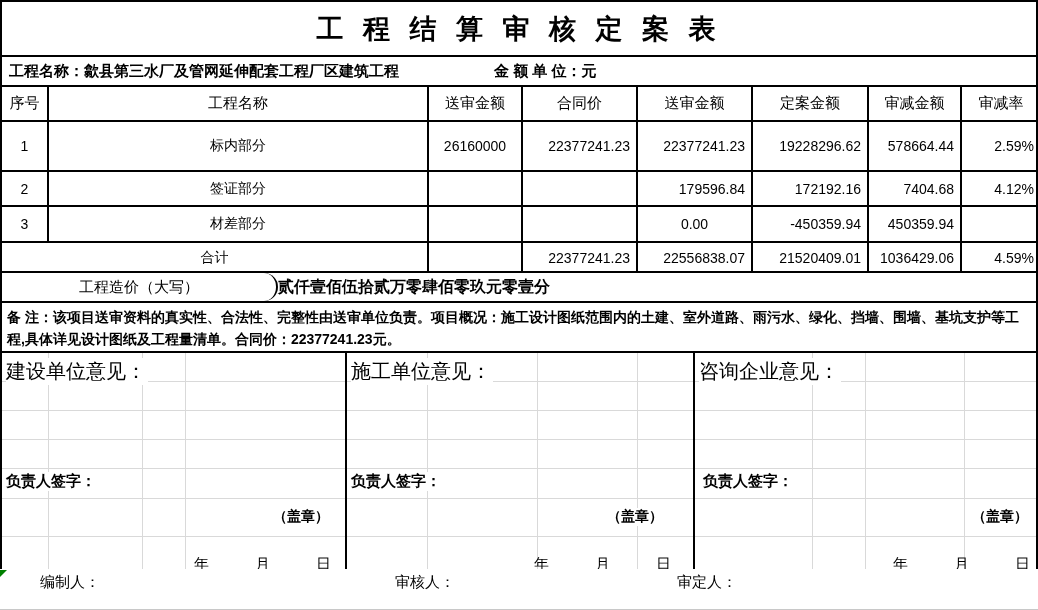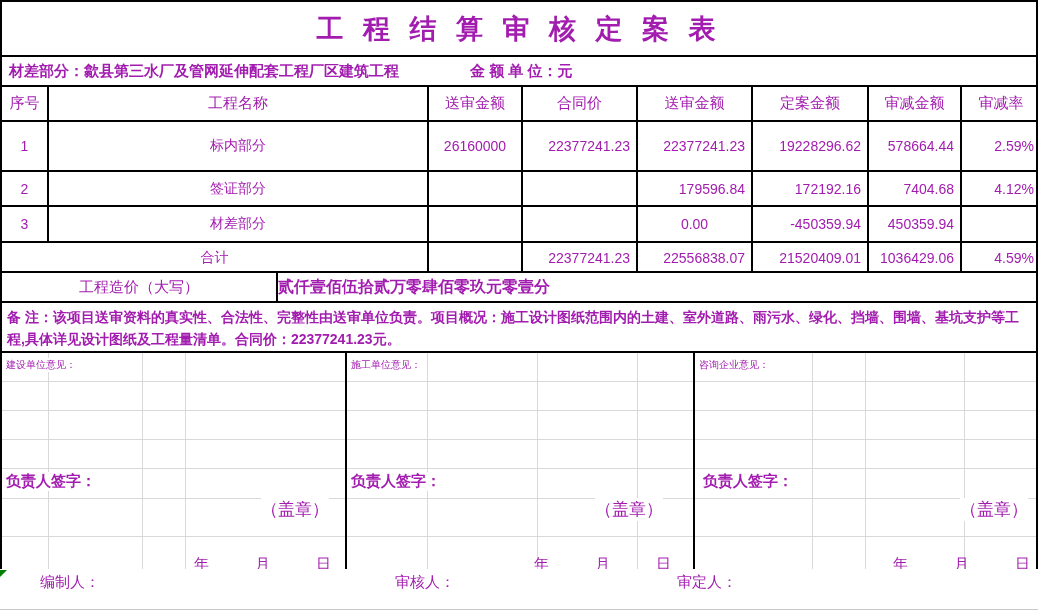--- a/index.html
+++ b/index.html
@@ -1,71 +1,71 @@
 <!DOCTYPE html>
 <html><head>
 <meta charset="utf-8">
 <style>
   html,body{margin:0;padding:0;background:#fff;}
   .sheet{position:relative;width:1038px;height:610px;background:#ffffff;
-         font-family:"Liberation Sans",sans-serif;color:#a21caf;overflow:hidden;}
+         font-family:"Liberation Sans",sans-serif;color:#000000;overflow:hidden;}
   .table-box{position:absolute;left:0;top:0;width:1038px;height:585px;
              border:2px solid #000;box-sizing:border-box;background:#fff;}
   
   .title-row{height:53px;border-bottom:2px solid #000;display:flex;align-items:center;
              justify-content:center;font-size:27px;font-weight:bold;letter-spacing:6px;}
   
   .name-row{height:28px;border-bottom:2px solid #000;display:flex;align-items:center;
             font-size:15px;font-weight:bold;padding-left:7px;}
-  .name-row .unit{margin-left:71px;}
+  .name-row .unit{margin-left:95px;}
   
   table.main{width:100%;border-collapse:collapse;table-layout:fixed;border-style:hidden;
              font-size:14px;}
   table.main th,table.main td{border:2px solid #000;padding:0 6px;overflow:hidden;
              white-space:nowrap;box-sizing:border-box;}
   table.main th{font-weight:normal;font-size:15px;text-align:center;}
   .c{text-align:center;}
   .r{text-align:right;}
   
   .daxie-row{display:flex;height:32px;border-bottom:2px solid #000;border-top:2px solid #000;
              box-sizing:border-box;margin-top:-2px;}
   .dx-label{width:276px;border-right:2px solid #000;display:flex;align-items:center;
-            justify-content:center;font-size:15px;box-sizing:border-box;}
+            justify-content:center;font-size:15px;box-sizing:border-box;border-radius:14px;}
   .dx-value{flex:1;display:flex;align-items:center;
             font-weight:bold;font-size:16px;}
   
   .note-row{height:50px;border-bottom:2px solid #000;box-sizing:border-box;
             font-weight:bold;font-size:14px;line-height:22px;padding:3px 5px;}
   
   .opinions{position:relative;height:228px;}
   .gridline-v{position:absolute;top:0;width:1px;height:100%;background:#d9d9d9;}
   .gridline-h{position:absolute;left:0;width:100%;height:1px;background:#d9d9d9;}
   .divider-v{position:absolute;top:0;width:2px;height:100%;background:#000;}
   .op-section{position:absolute;top:0;height:100%;}
-  .op-title{position:absolute;top:5px;left:4px;font-size:10px;background:#fff;padding-right:2px;}
+  .op-title{position:absolute;top:5px;left:4px;font-size:20px;background:#fff;padding-right:2px;}
   .op-sign{position:absolute;top:119px;left:4px;font-size:15px;background:#fff;padding-right:2px;font-weight:bold;}
-  .op-seal{position:absolute;top:145px;right:16px;font-size:17px;background:#fff;}
+  .op-seal{position:absolute;top:155px;right:16px;font-size:14px;background:#fff;font-weight:bold;}
   .op-date{position:absolute;bottom:7px;right:14px;display:flex;gap:46px;font-size:15px;}
   
   .footer-row{position:absolute;left:0;bottom:0;width:1038px;height:41px;background:#fff;
               border-bottom:1px solid #c8c8c8;box-sizing:border-box;text-align:center;}
   .footer-label{position:absolute;top:4px;font-size:15px;}
   .err-triangle{position:absolute;left:0;top:1px;width:0;height:0;
                 border-top:7px solid #008000;border-right:7px solid transparent;}
 </style>
 </head>
 <body>
 
 <div class="sheet">
   <div class="table-box">
 
     <div class="title-row">工 程 结 算 审 核 定 案 表</div>
 
     <div class="name-row">
-      <span>材差部分：歙县第三水厂及管网延伸配套工程厂区建筑工程</span>
+      <span>工程名称：歙县第三水厂及管网延伸配套工程厂区建筑工程</span>
       <span class="unit">金 额 单 位：元</span>
     </div>
 
     <table class="main">
       <colgroup>
         <col style="width:46px">
           <col style="width:380px">
           <col style="width:94px">
         <col style="width:115px">
           <col style="width:115px">

